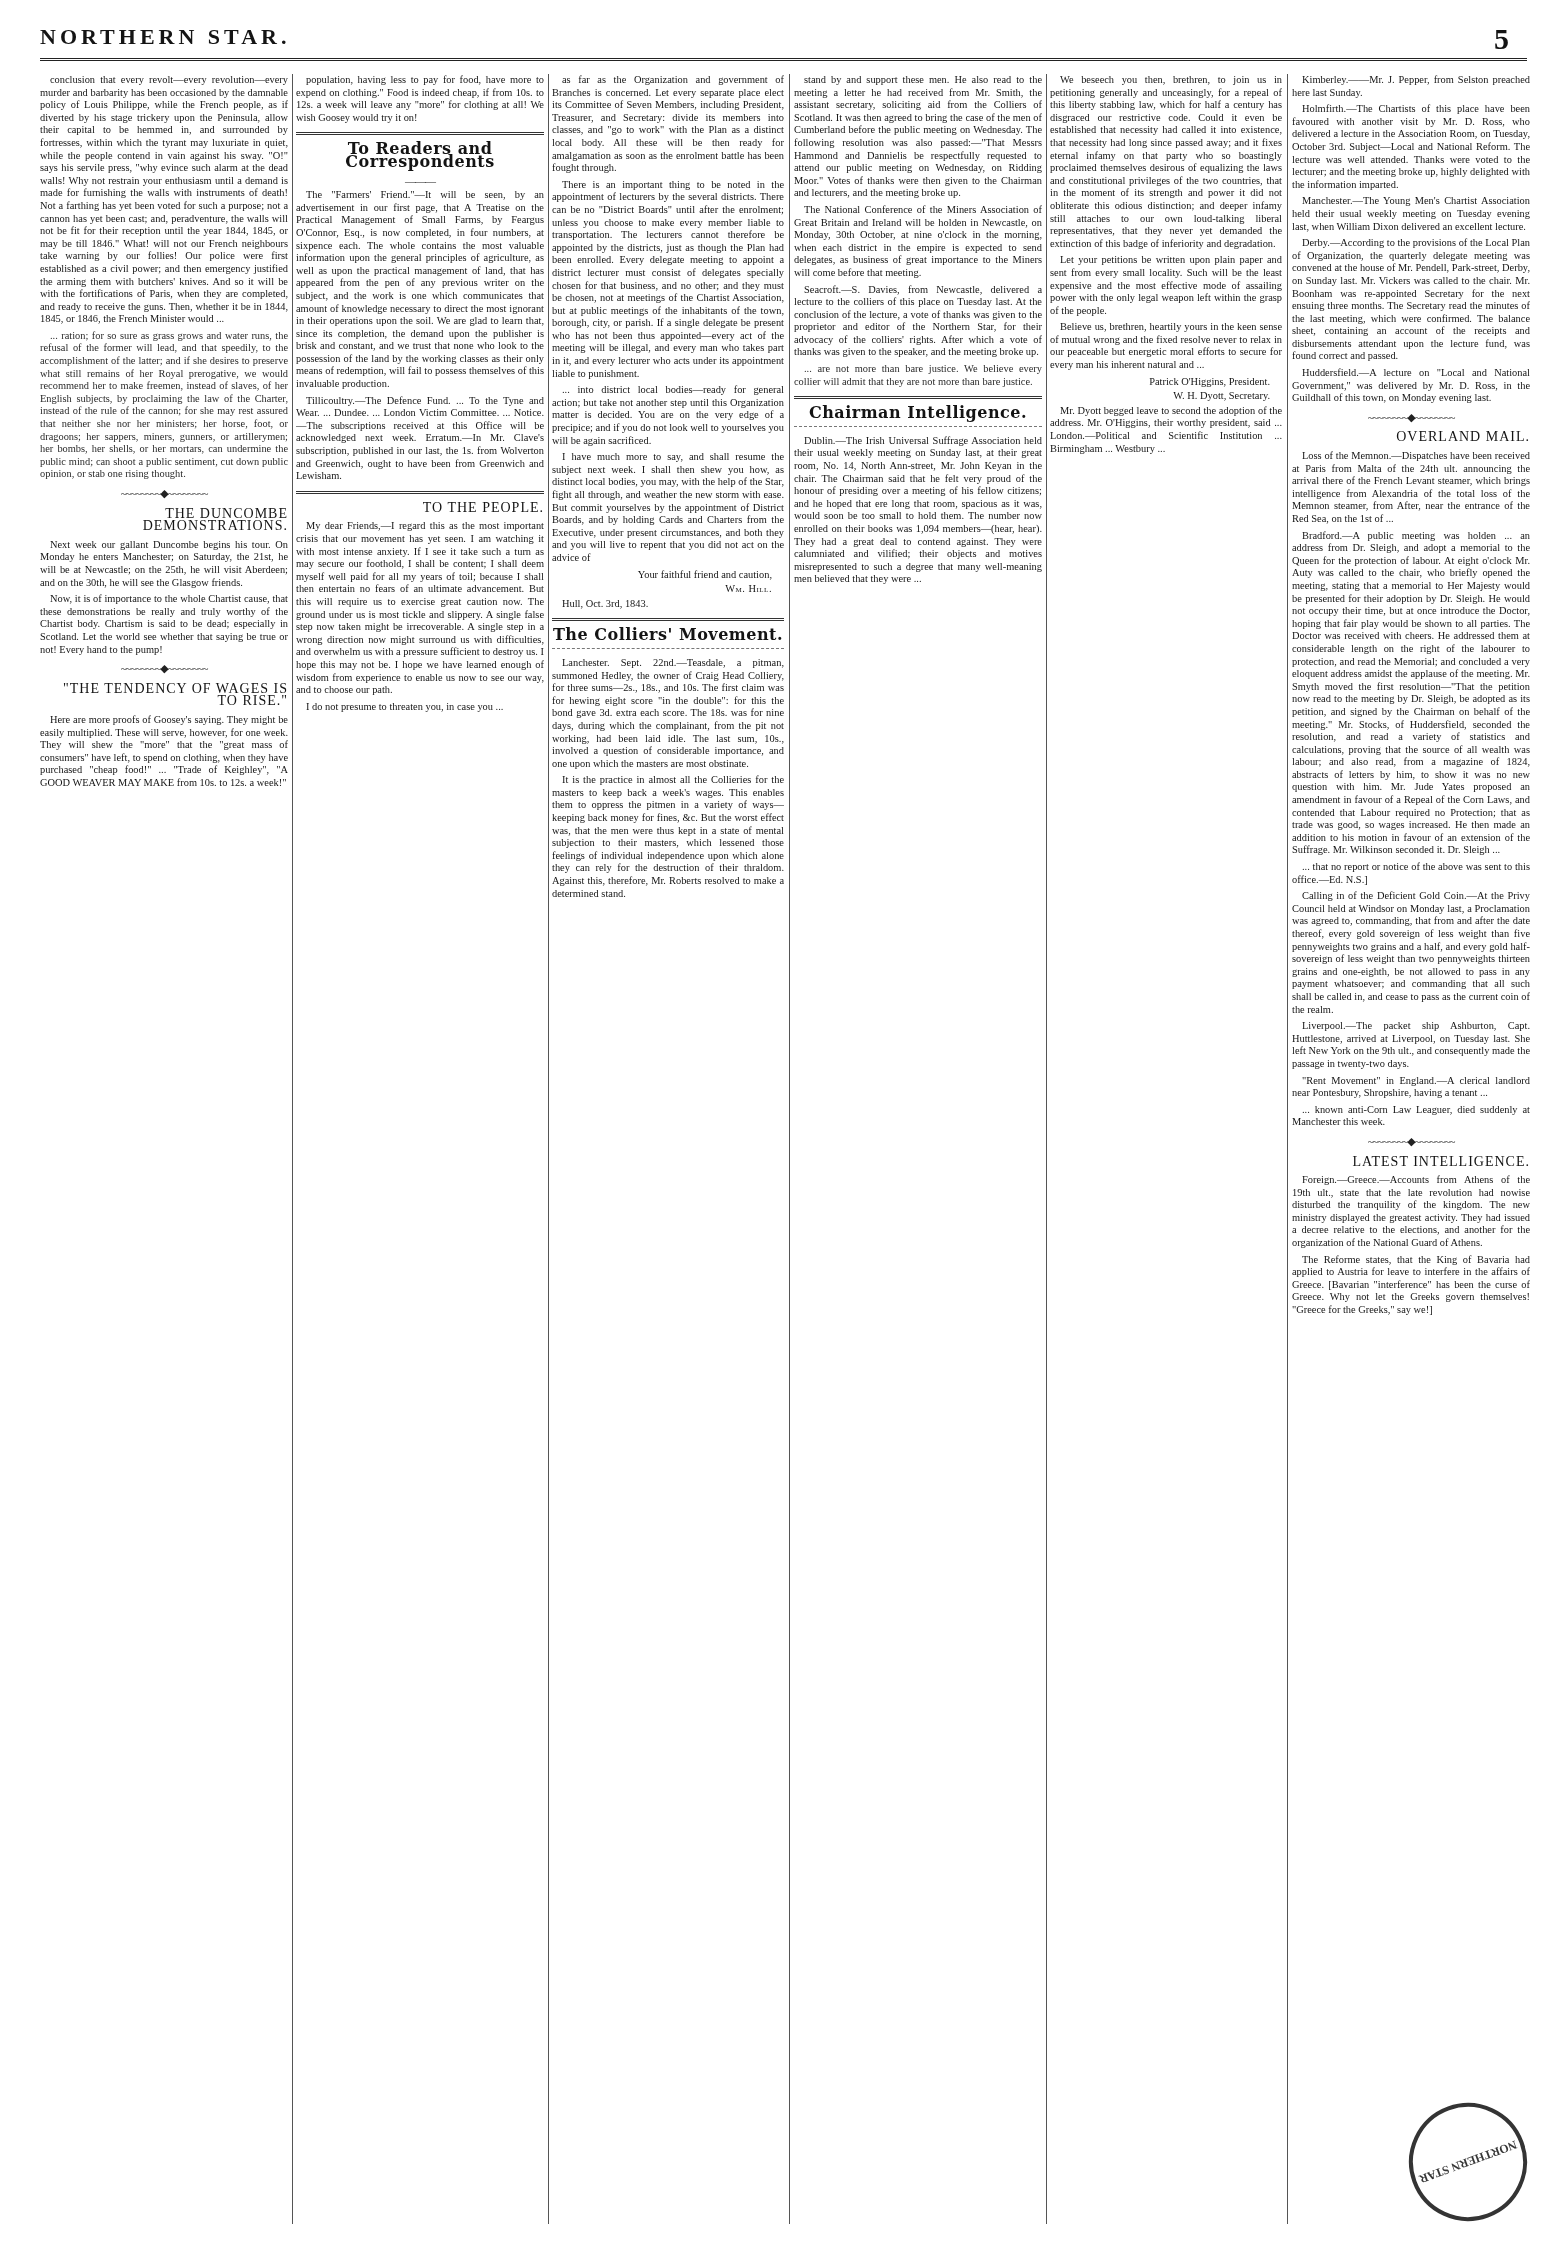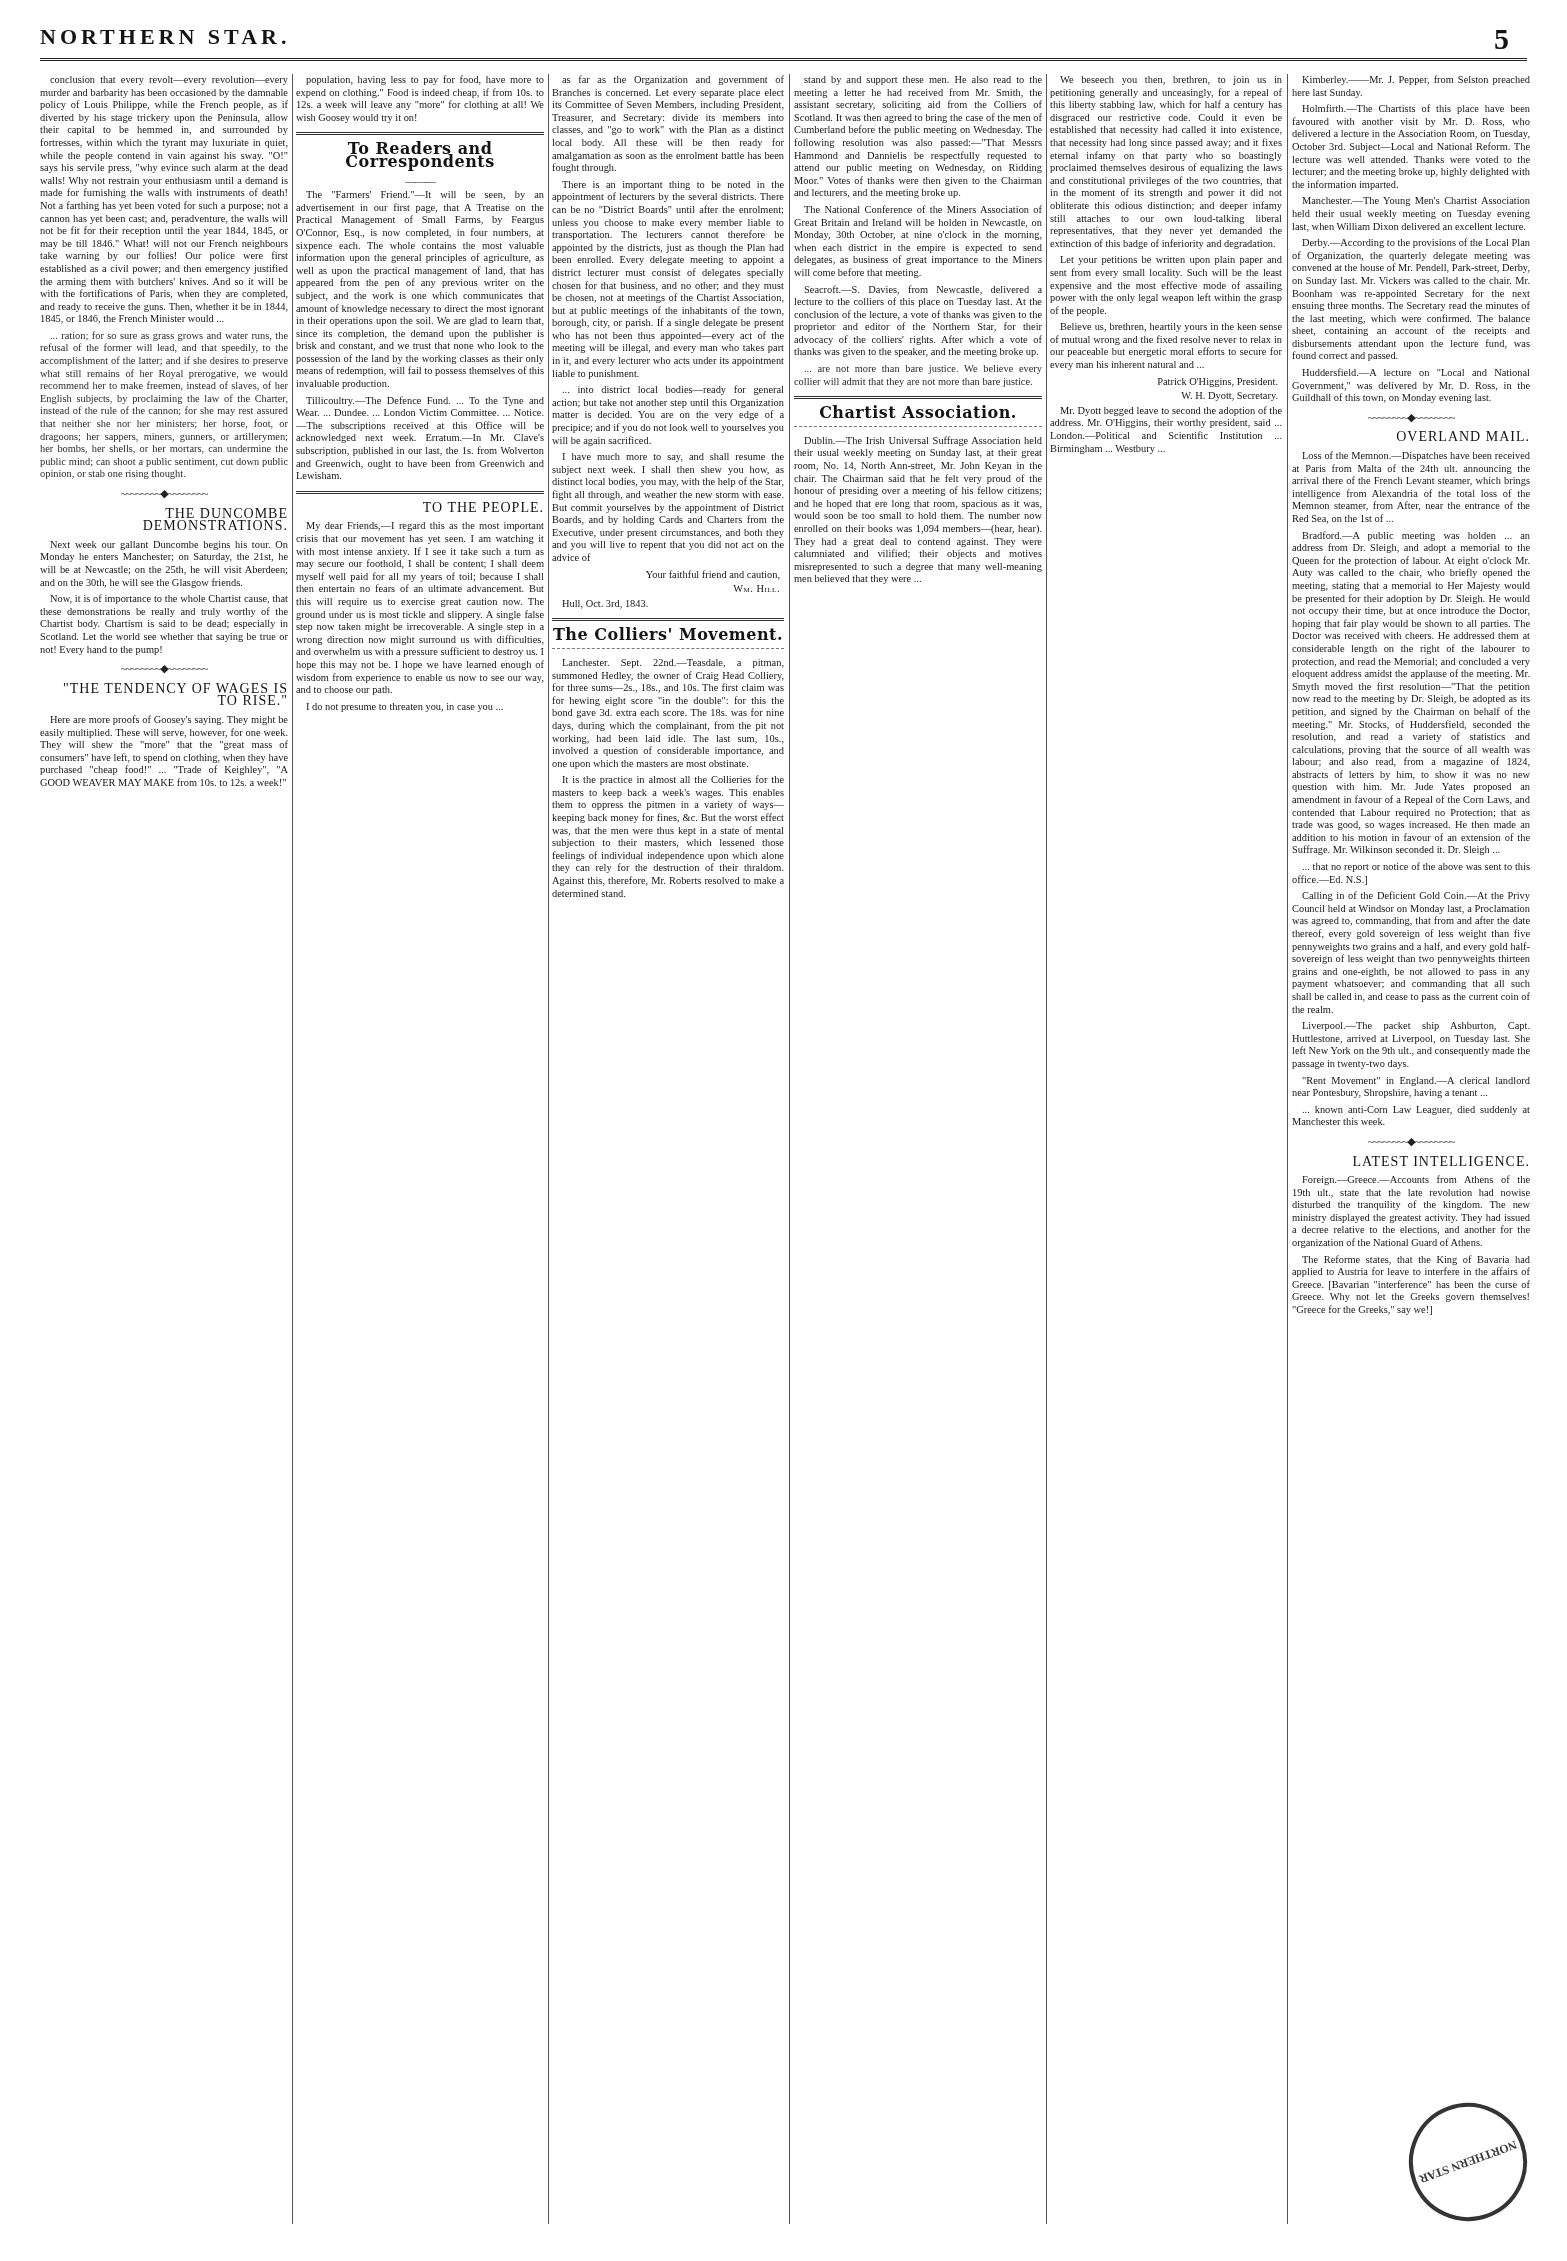--- a/index.html
+++ b/index.html
@@ -21,21 +21,21 @@
   .col.c6 { left:1252px; width:238px; }
   .vrule { position:absolute; top:0; height:2150px; border-left:1px solid #555; }
   p { margin:0 0 4px 0; text-indent:10px; }
   .sc { font-variant:small-caps; letter-spacing:0.5px; }
   .bl { font-family: "DejaVu Serif", serif; font-weight:bold; font-size:16px; text-align:center;
         margin:8px 0 6px; letter-spacing:0.5px; }
   .hd { text-align:right; font-size:14px; letter-spacing:1px; margin:8px 0 6px; }
   .rule2 { border-top:3px double #333; margin:8px 0; }
   .orn { text-align:center; font-size:11px; letter-spacing:-1px; color:#222; margin:6px 0 2px; }
   .dots { border-top:1px dashed #777; margin:2px 0 8px; }
-  .sig { text-align:right; margin:2px 4px; }
+  .sig { text-align:right; margin:2px 12px; }
   .filler { color:#2a2a2a; }
   .stamp { position:absolute; right:40px; bottom:40px; width:110px; height:110px; border:4px solid #111;
            border-radius:50%; display:flex; align-items:center; justify-content:center; transform:rotate(160deg);
            font-weight:bold; font-size:12px; text-align:center; opacity:0.85; }
 </style>
 </head>
 <body>
 
 <div class="masthead">
   <div class="title">NORTHERN STAR.</div>
@@ -89,21 +89,21 @@
     <p>Lanchester. Sept. 22nd.—Teasdale, a pitman, summoned Hedley, the owner of Craig Head Colliery, for three sums—2s., 18s., and 10s. The first claim was for hewing eight score "in the double": for this the bond gave 3d. extra each score. The 18s. was for nine days, during which the complainant, from the pit not working, had been laid idle. The last sum, 10s., involved a question of considerable importance, and one upon which the masters are most obstinate.</p>
     <p>It is the practice in almost all the Collieries for the masters to keep back a week's wages. This enables them to oppress the pitmen in a variety of ways—keeping back money for fines, &amp;c. But the worst effect was, that the men were thus kept in a state of mental subjection to their masters, which lessened those feelings of individual independence upon which alone they can rely for the destruction of their thraldom. Against this, therefore, Mr. Roberts resolved to make a determined stand.</p>
   </div>
 
   <div class="col c4">
     <p>stand by and support these men. He also read to the meeting a letter he had received from Mr. Smith, the assistant secretary, soliciting aid from the Colliers of Scotland. It was then agreed to bring the case of the men of Cumberland before the public meeting on Wednesday. The following resolution was also passed:—"That Messrs Hammond and Dannielis be respectfully requested to attend our public meeting on Wednesday, on Ridding Moor." Votes of thanks were then given to the Chairman and lecturers, and the meeting broke up.</p>
     <p>The National Conference of the Miners Association of Great Britain and Ireland will be holden in Newcastle, on Monday, 30th October, at nine o'clock in the morning, when each district in the empire is expected to send delegates, as business of great importance to the Miners will come before that meeting.</p>
     <p>Seacroft.—S. Davies, from Newcastle, delivered a lecture to the colliers of this place on Tuesday last. At the conclusion of the lecture, a vote of thanks was given to the proprietor and editor of the Northern Star, for their advocacy of the colliers' rights. After which a vote of thanks was given to the speaker, and the meeting broke up.</p>
     <p class="filler">... are not more than bare justice. We believe every collier will admit that they are not more than bare justice.</p>
     <div class="rule2"></div>
-    <div class="bl">Chartist Association.</div>
+    <div class="bl">Chairman Intelligence.</div>
     <div class="dots"></div>
     <p>Dublin.—The Irish Universal Suffrage Association held their usual weekly meeting on Sunday last, at their great room, No. 14, North Ann-street, Mr. John Keyan in the chair. The Chairman said that he felt very proud of the honour of presiding over a meeting of his fellow citizens; and he hoped that ere long that room, spacious as it was, would soon be too small to hold them. The number now enrolled on their books was 1,094 members—(hear, hear). They had a great deal to contend against. They were calumniated and vilified; their objects and motives misrepresented to such a degree that many well-meaning men believed that they were ...</p>
   </div>
 
   <div class="col c5">
     <p>We beseech you then, brethren, to join us in petitioning generally and unceasingly, for a repeal of this liberty stabbing law, which for half a century has disgraced our restrictive code. Could it even be established that necessity had called it into existence, that necessity had long since passed away; and it fixes eternal infamy on that party who so boastingly proclaimed themselves desirous of equalizing the laws and constitutional privileges of the two countries, that in the moment of its strength and power it did not obliterate this odious distinction; and deeper infamy still attaches to our own loud-talking liberal representatives, that they never yet demanded the extinction of this badge of inferiority and degradation.</p>
     <p>Let your petitions be written upon plain paper and sent from every small locality. Such will be the least expensive and the most effective mode of assailing power with the only legal weapon left within the grasp of the people.</p>
     <p>Believe us, brethren, heartily yours in the keen sense of mutual wrong and the fixed resolve never to relax in our peaceable but energetic moral efforts to secure for every man his inherent natural and ...</p>
     <div class="sig">Patrick O'Higgins, President.</div>
     <div class="sig">W. H. Dyott, Secretary.</div>

